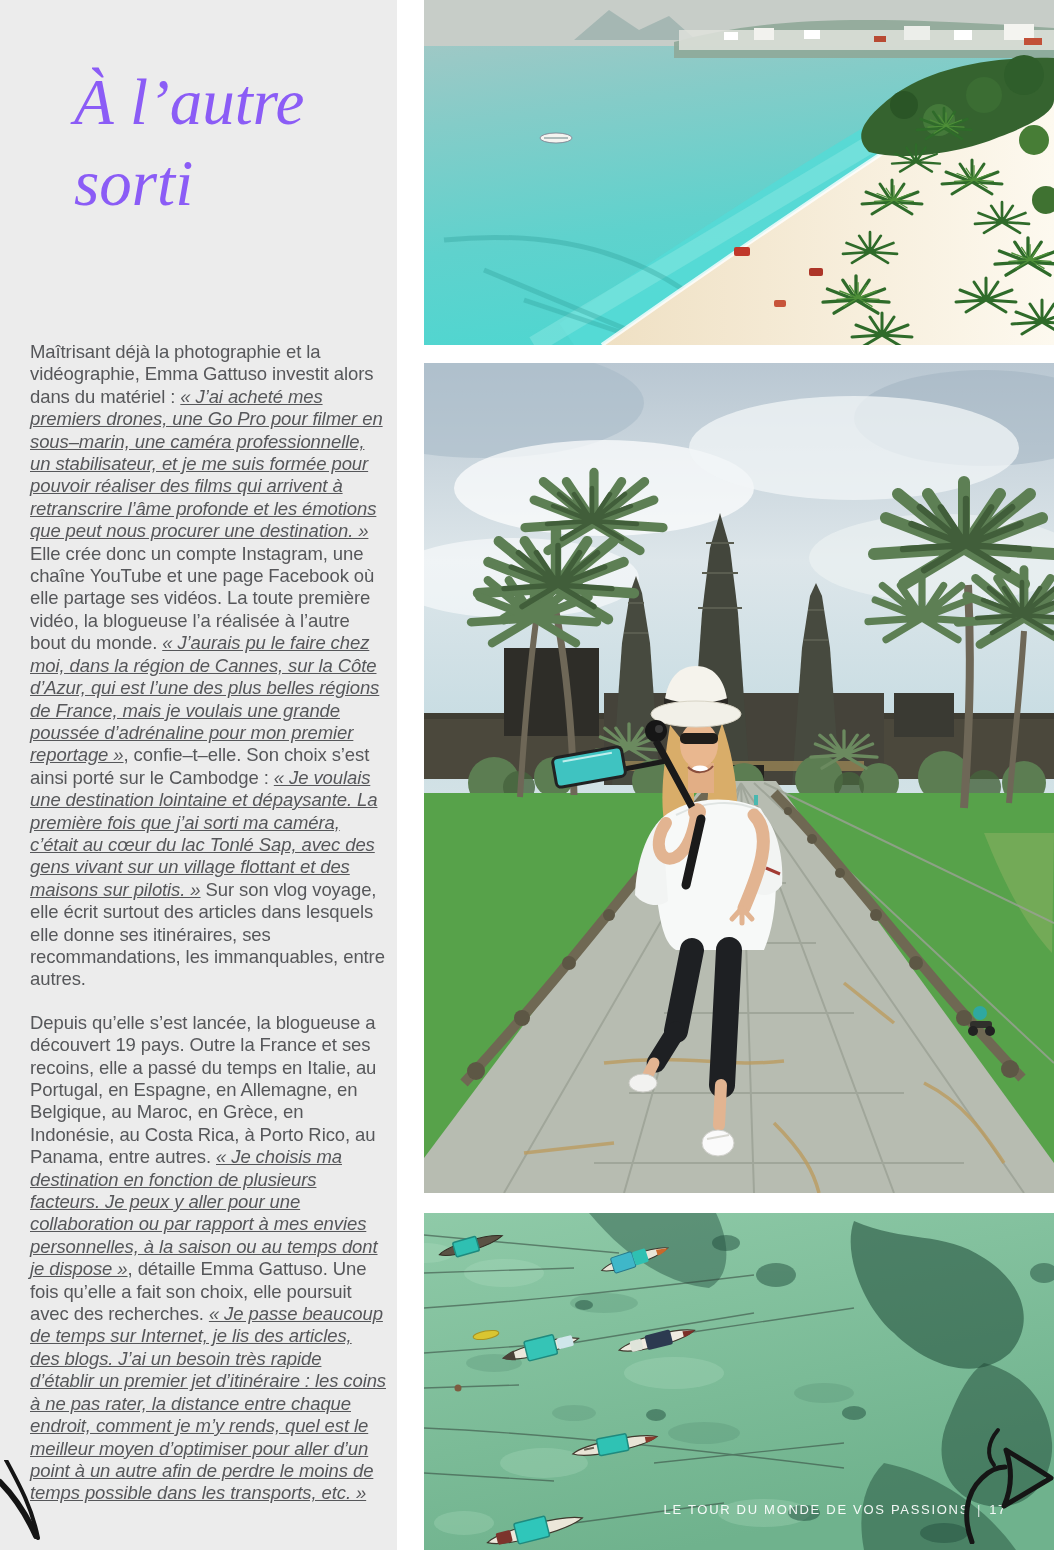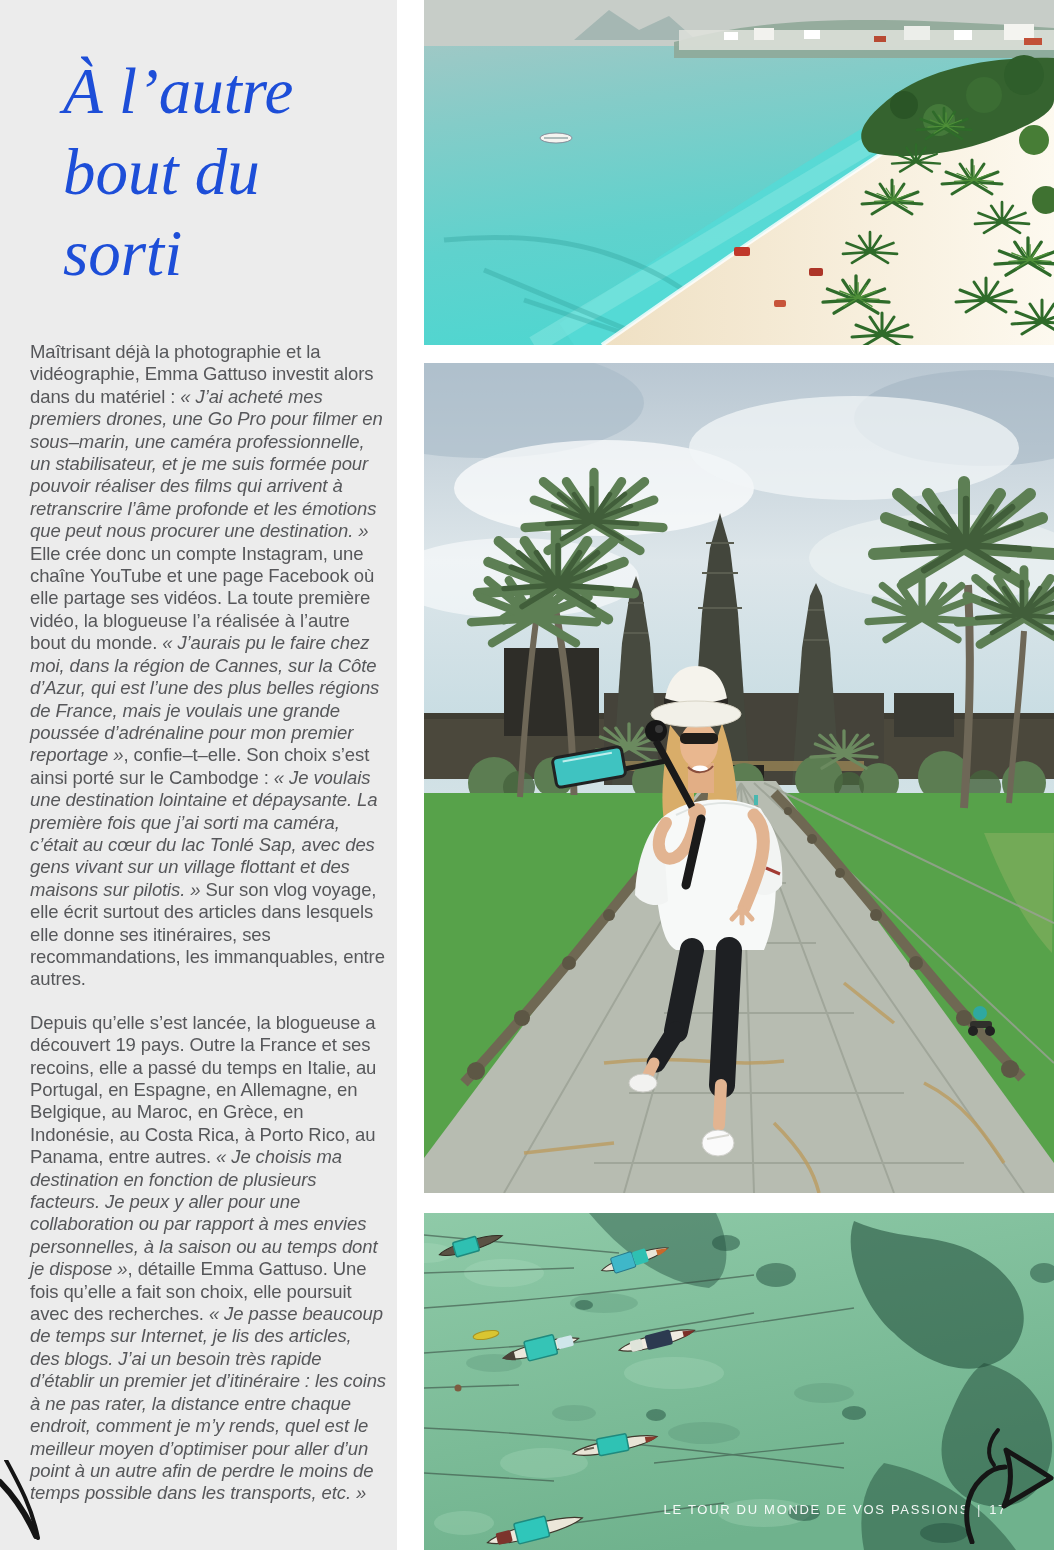--- a/index.html
+++ b/index.html
@@ -4,31 +4,31 @@
 <style>
   html,body{margin:0;padding:0;}
   body{
     width:1054px;height:1550px;position:relative;background:#ffffff;
     font-family:"Liberation Sans",sans-serif;overflow:hidden;
   }
   .left-panel{
     position:absolute;left:0;top:0;width:397px;height:1550px;background:#ececec;
   }
   .title{
-    position:absolute;left:62px;top:50px;margin:1px;
+    position:absolute;left:62px;top:50px;margin:12px;
     font-family:"Liberation Serif",serif;font-style:italic;font-weight:400;
-    font-size:65px;line-height:81px;color:#1d4ed8;letter-spacing:0;
+    font-size:65px;line-height:81px;color:#8b5cf6;letter-spacing:0;
   }
   .tl{display:block;}
   .article-body{
     position:absolute;left:30px;top:341px;width:356px;
     color:#56575a;font-size:18.5px;line-height:22.4px;letter-spacing:-0.1px;
   }
   .para{margin:0 0 21px 0;}
-  .q{font-style:italic;}
+  .q{font-style:italic;text-decoration:underline;}
   .photo{position:absolute;left:424px;width:630px;overflow:hidden;background:#dde;}
   #photo1{top:0;height:345px;}
   #photo2{top:363px;height:830px;}
   #photo3{top:1213px;height:337px;}
   .photo svg{display:block;width:100%;height:100%;}
   .page-footer{
     position:absolute;right:47px;bottom:33px;z-index:5;
     color:rgba(255,255,255,0.93);font-size:13px;letter-spacing:1.7px;
     font-weight:400;white-space:nowrap;
   }
@@ -38,21 +38,20 @@
 </style>
 </head>
 <body>
 
 <div class="page">
 
   <div class="left-panel"></div>
 
   <h1 class="title">
     <span class="tl">À l’autre</span>
-    <span class="tl">bout du</span>
     <span class="tl">sorti</span>
   </h1>
 
   <div class="article-body">
       <p class="para"><span>Maîtrisant déjà la photographie et la vidéographie, Emma Gattuso investit alors dans du matériel : </span><span class="q">« J’ai acheté mes premiers drones, une Go Pro pour filmer en sous–marin, une caméra professionnelle, un stabilisateur, et je me suis formée pour pouvoir réaliser des films qui arrivent à retranscrire l’âme profonde et les émotions que peut nous procurer une destination. »</span><span> Elle crée donc un compte Instagram, une chaîne YouTube et une page Facebook où elle partage ses vidéos. La toute première vidéo, la blogueuse l’a réalisée à l’autre bout du monde. </span><span class="q">« J’aurais pu le faire chez moi, dans la région de Cannes, sur la Côte d’Azur, qui est l’une des plus belles régions de France, mais je voulais une grande poussée d’adrénaline pour mon premier reportage »</span><span>, confie–t–elle. Son choix s’est ainsi porté sur le Cambodge : </span><span class="q">« Je voulais une destination lointaine et dépaysante. La première fois que j’ai sorti ma caméra, c’était au cœur du lac Tonlé Sap, avec des gens vivant sur un village flottant et des maisons sur pilotis. »</span><span> Sur son vlog voyage, elle écrit surtout des articles dans lesquels elle donne ses itinéraires, ses recommandations, les immanquables, entre autres.</span></p>
       <p class="para"><span>Depuis qu’elle s’est lancée, la blogueuse a découvert 19 pays. Outre la France et ses recoins, elle a passé du temps en Italie, au Portugal, en Espagne, en Allemagne, en Belgique, au Maroc, en Grèce, en Indonésie, au Costa Rica, à Porto Rico, au Panama, entre autres. </span><span class="q">« Je choisis ma destination en fonction de plusieurs facteurs. Je peux y aller pour une collaboration ou par rapport à mes envies personnelles, à la saison ou au temps dont je dispose »</span><span>, détaille Emma Gattuso. Une fois qu’elle a fait son choix, elle poursuit avec des recherches. </span><span class="q">« Je passe beaucoup de temps sur Internet, je lis des articles, des blogs. J’ai un besoin très rapide d’établir un premier jet d’itinéraire : les coins à ne pas rater, la distance entre chaque endroit, comment je m’y rends, quel est le meilleur moyen d’optimiser pour aller d’un point à un autre afin de perdre le moins de temps possible dans les transports, etc. »</span></p>
     </div>
 
   <figure class="photo" id="photo1" style="margin:0;">
     <svg viewBox="0 0 630 345" preserveAspectRatio="none">

